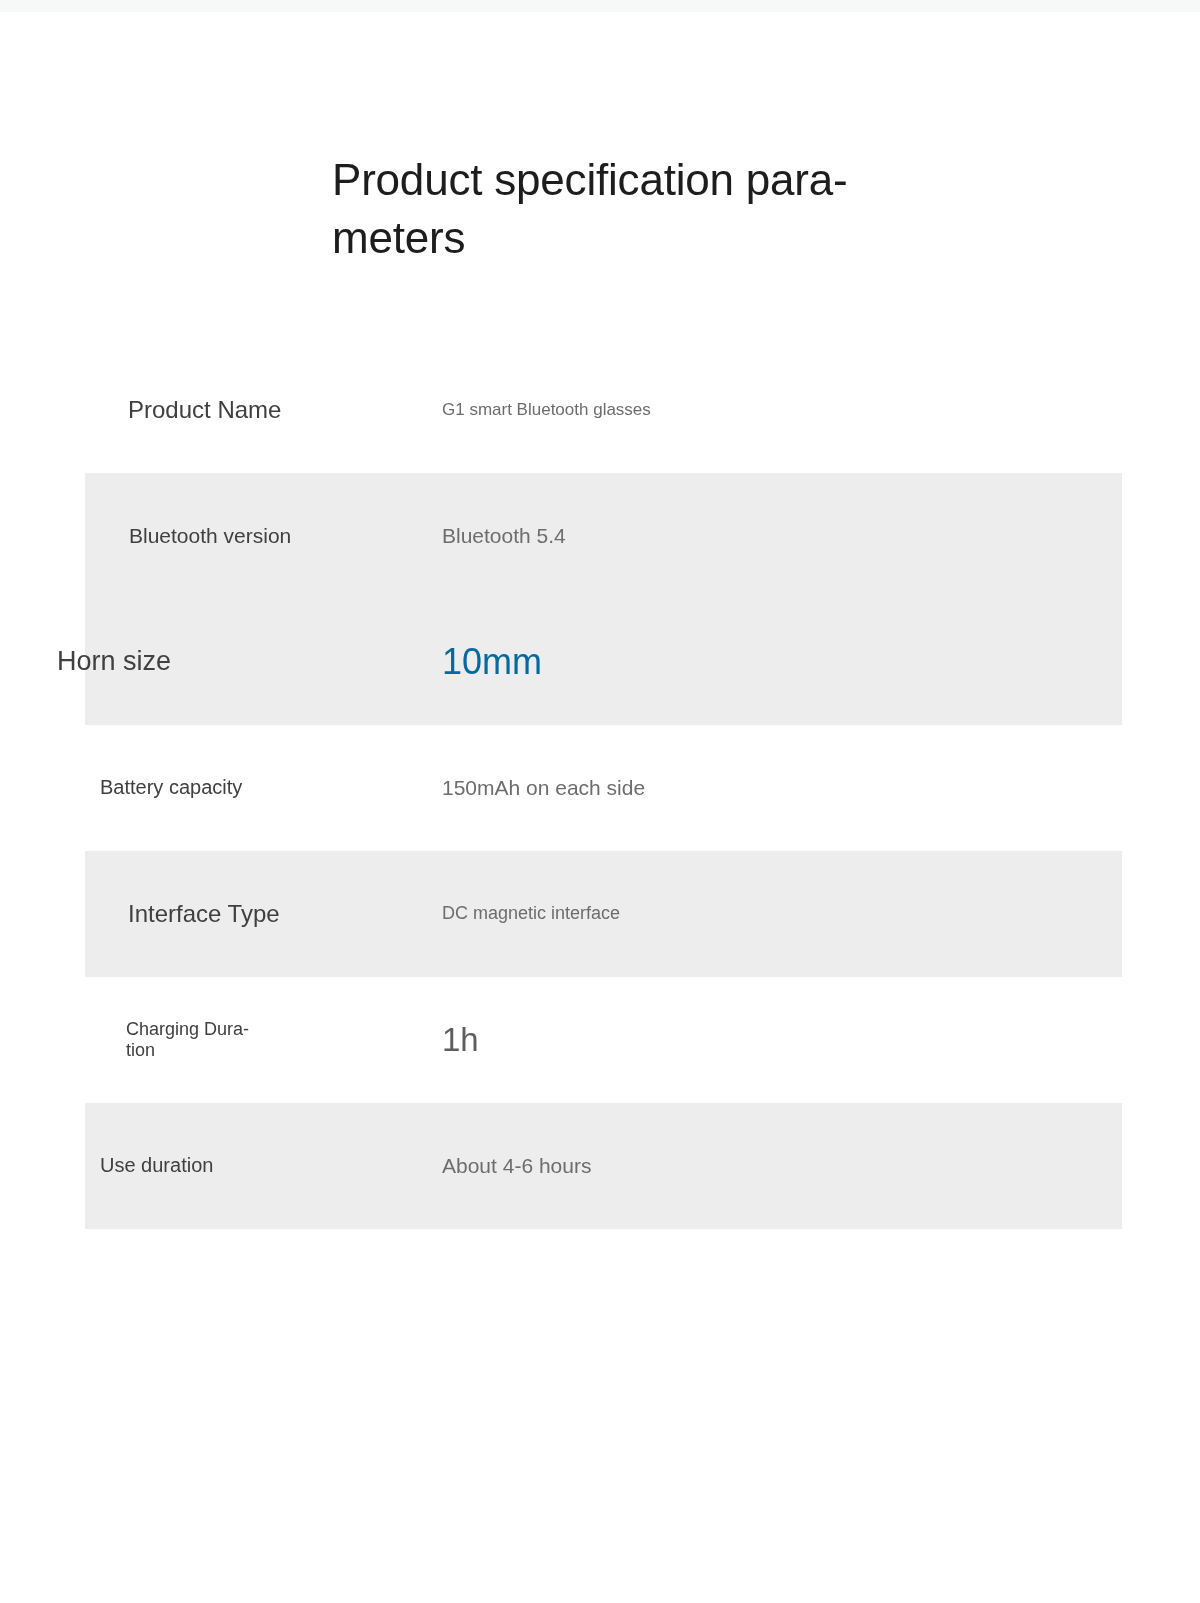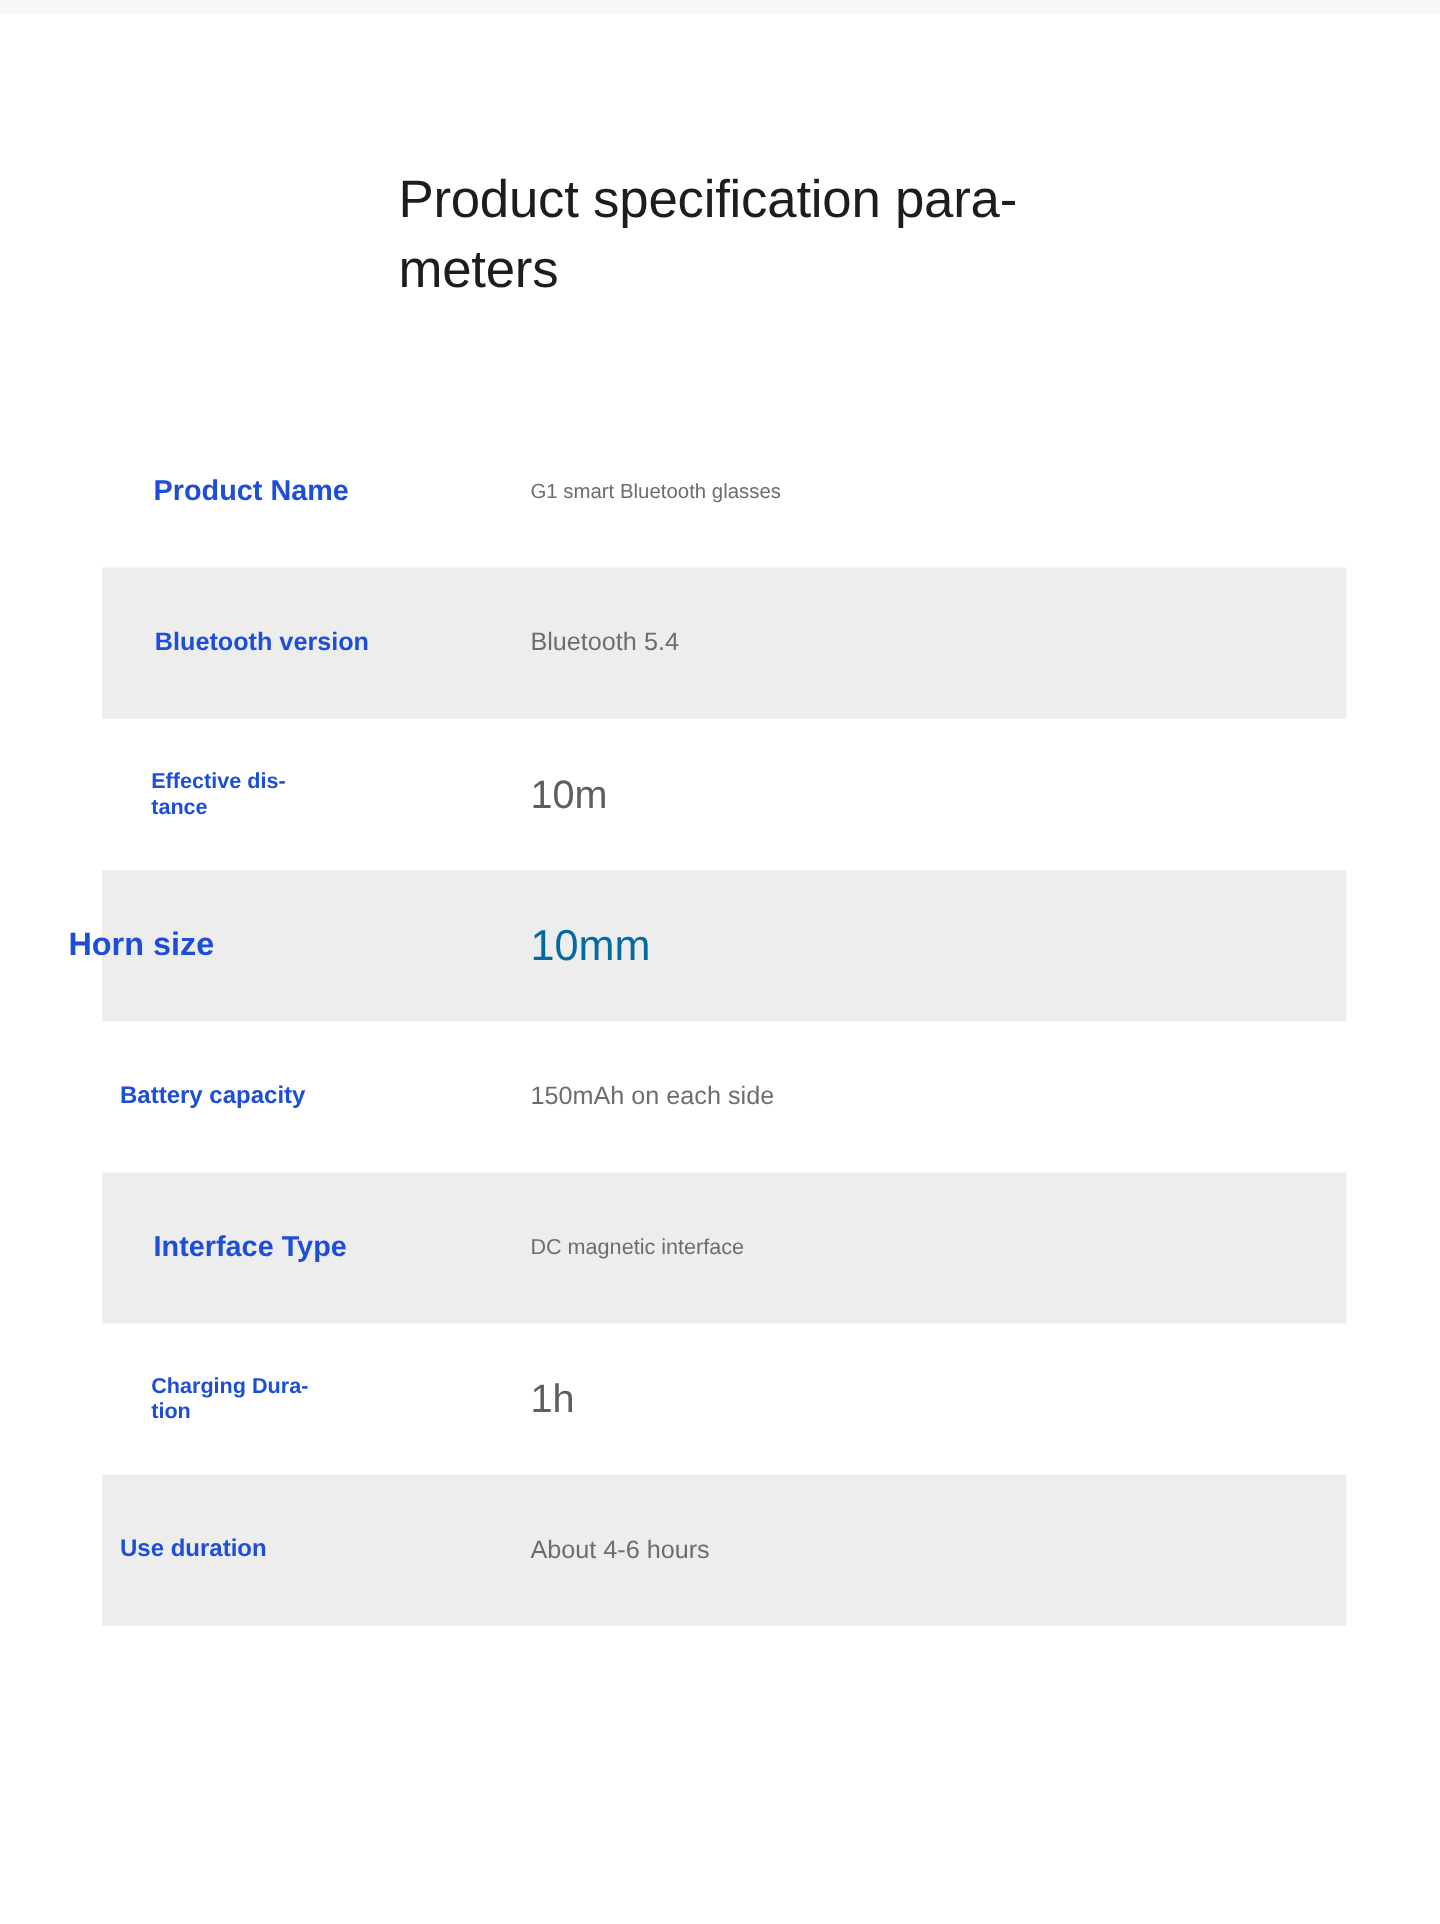--- a/index.html
+++ b/index.html
@@ -23,21 +23,21 @@
     position: absolute;
     top: 0;
     left: 0;
     width: 1200px;
     height: 12px;
     background: #f7f8f8;
   }
   .title {
     position: absolute;
     left: 332px;
-    top: 109px;
+    top: 122px;
     width: 520px;
     font-size: 44px;
     line-height: 58px;
     color: #1d1d1d;
     font-weight: 400;
     letter-spacing: -0.2px;
     white-space: pre-line;
   }
 
   .spec-table {
@@ -73,24 +73,24 @@
     display: flex;
     align-items: center;
     width: 100%;
     z-index: 2;
   }
 
   .label {
     box-sizing: border-box;
     width: 442px;
     padding-left: 127px;
-    color: #1d4ed8;
+    color: #404040;
     font-size: 21px;
     line-height: 1.25;
-    font-weight: 700;
+    font-weight: 400;
     white-space: pre-line;
   }
   .value {
     color: #6d6d6d;
     font-size: 19px;
     line-height: 1.3;
     font-weight: 400;
     white-space: pre-line;
   }
 
@@ -128,28 +128,20 @@
     </div>
 
     <div class="spec-row shaded">
       <div class="band"></div>
       <div class="cells">
         <div class="label sz-md">Bluetooth version</div>
         <div class="value vs-lg">Bluetooth 5.4</div>
       </div>
     </div>
 
-    <div class="spec-row">
-      <div class="band"></div>
-      <div class="cells">
-        <div class="label sz-xs">Effective dis-
-tance</div>
-        <div class="value vs-big">10m</div>
-      </div>
-    </div>
 
     <div class="spec-row shaded">
       <div class="band"></div>
       <div class="cells">
         <div class="label sz-xl">Horn size</div>
         <div class="value vs-xbig">10mm</div>
       </div>
     </div>
 
     <div class="spec-row">

